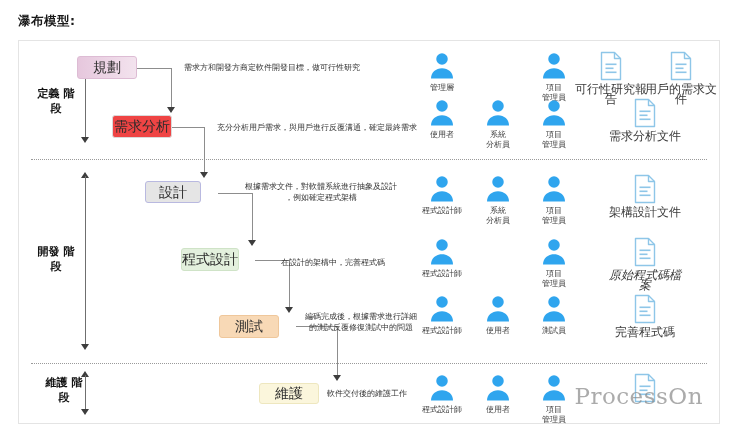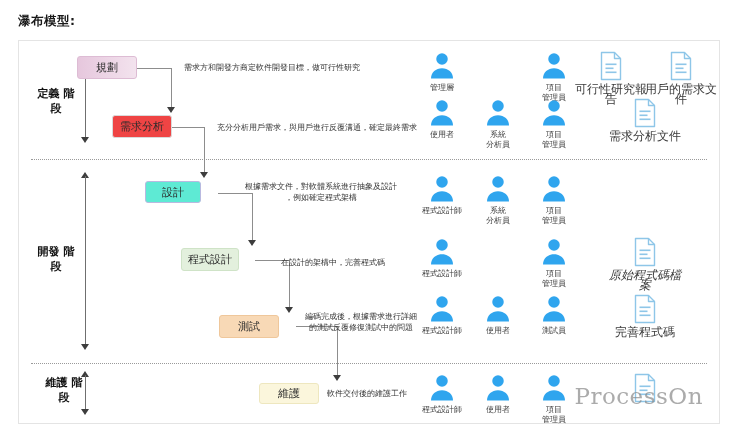--- a/index.html
+++ b/index.html
@@ -64,31 +64,31 @@
     border-left: 4.5px solid transparent;
     border-right: 4.5px solid transparent;
   }
   .vbar .ar-up { top: 0; border-bottom: 6px solid #3d3d3d; }
   .vbar .ar-dn { bottom: 0; border-top: 6px solid #3d3d3d; }
 
   
   .node {
     position: absolute;
     border-radius: 3px;
-    font-size: 11px;
+    font-size: 14px;
     color: #2b2b2b;
     display: flex;
     align-items: center;
     justify-content: center;
     text-align: center;
     line-height: 11px;
   }
   .n-plan   { background: linear-gradient(to right,#e6c7dd,#f3e3ee); border: 1px solid #ddbcd4; }
   .n-req    { background: #ef4444; border: 1px solid #dadada; }
-  .n-design { background: #5eead4; border: 1px solid #b9b9e0; }
+  .n-design { background: #e5e5e5; border: 1px solid #b9b9e0; }
   .n-code   { background: #e3f0dd; border: 1px solid #cfe3c7; }
   .n-test   { background: #f8d9b6; border: 1px solid #efc79b; }
   .n-maint  { background: #fbf6dc; border: 1px solid #eee7bf; }
 
   
   .ln {
     position: absolute;
     background: #8d8d8d;
   }
   .ln.h { height: 1px; }
@@ -389,20 +389,30 @@
       <svg class="glyph" width="24" height="30" viewBox="0 0 24 30">
         <path d="M2.5 1.5h13l6 6v21h-19z" fill="#fff" stroke="#8ec6e8" stroke-width="1.4" stroke-linejoin="round"></path>
         <path d="M15.5 1.5v6h6" fill="none" stroke="#8ec6e8" stroke-width="1.4" stroke-linejoin="round"></path>
         <rect x="6.5" y="12.5" width="11" height="1.6" fill="#8ec6e8"></rect>
         <rect x="6.5" y="16.5" width="8" height="1.6" fill="#8ec6e8"></rect>
         <rect x="6.5" y="20.5" width="11" height="1.6" fill="#8ec6e8"></rect>
       </svg>
       <span class="cap">需求分析文件</span>
     </div>
 
+    <div class="docitem" style="left:590px; top:133px;">
+      <svg class="glyph" width="24" height="30" viewBox="0 0 24 30">
+        <path d="M2.5 1.5h13l6 6v21h-19z" fill="#fff" stroke="#8ec6e8" stroke-width="1.4" stroke-linejoin="round"></path>
+        <path d="M15.5 1.5v6h6" fill="none" stroke="#8ec6e8" stroke-width="1.4" stroke-linejoin="round"></path>
+        <rect x="6.5" y="12.5" width="11" height="1.6" fill="#8ec6e8"></rect>
+        <rect x="6.5" y="16.5" width="8" height="1.6" fill="#8ec6e8"></rect>
+        <rect x="6.5" y="20.5" width="11" height="1.6" fill="#8ec6e8"></rect>
+      </svg>
+      <span class="cap">架構設計文件</span>
+    </div>
 
     <div class="docitem" style="left:590px; top:196px;font-style:italic;">
       <svg class="glyph" width="24" height="30" viewBox="0 0 24 30">
         <path d="M2.5 1.5h13l6 6v21h-19z" fill="#fff" stroke="#8ec6e8" stroke-width="1.4" stroke-linejoin="round"></path>
         <path d="M15.5 1.5v6h6" fill="none" stroke="#8ec6e8" stroke-width="1.4" stroke-linejoin="round"></path>
         <rect x="6.5" y="12.5" width="11" height="1.6" fill="#8ec6e8"></rect>
         <rect x="6.5" y="16.5" width="8" height="1.6" fill="#8ec6e8"></rect>
         <rect x="6.5" y="20.5" width="11" height="1.6" fill="#8ec6e8"></rect>
       </svg>
       <span class="cap">原始程式碼檔案</span>

